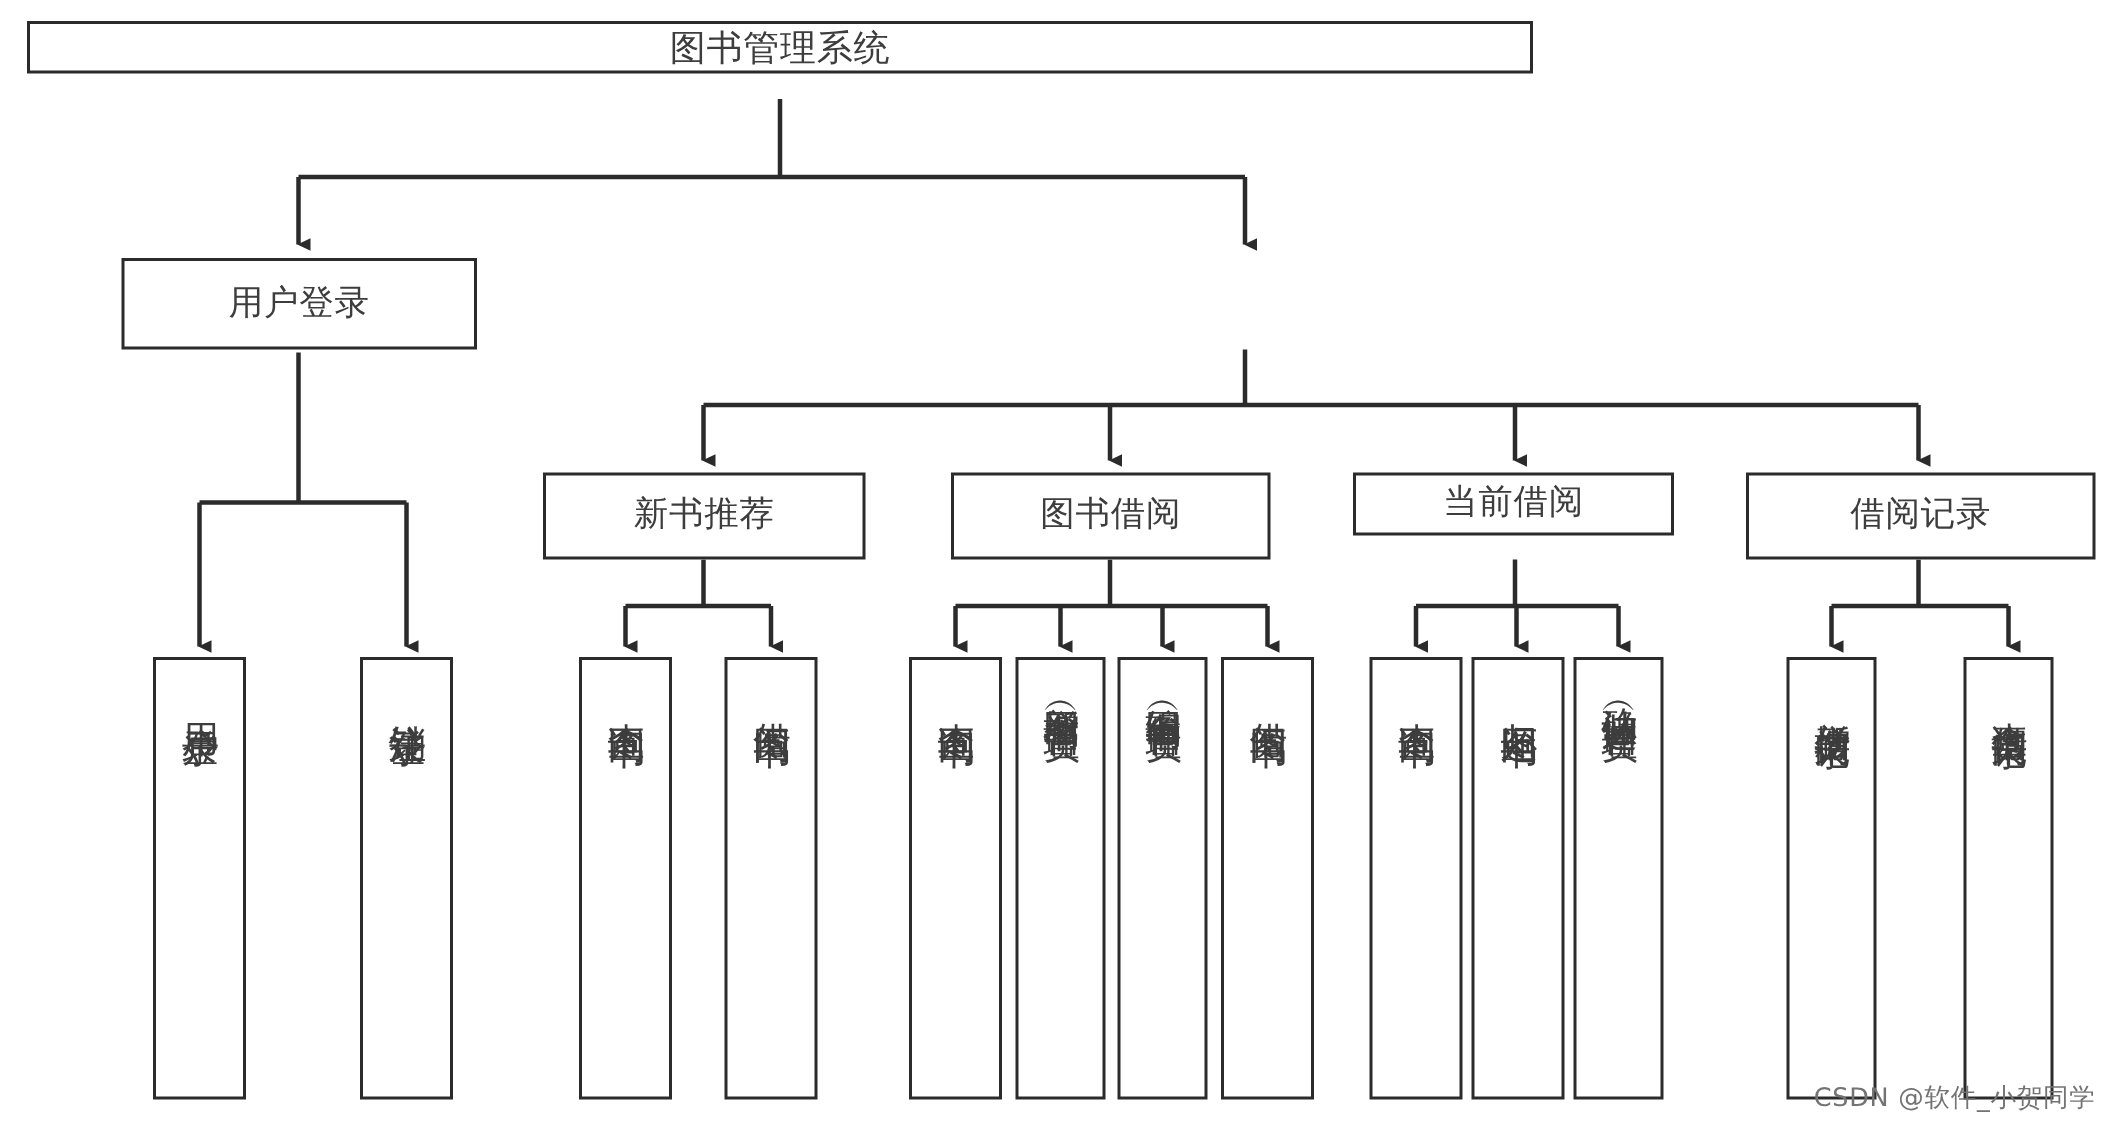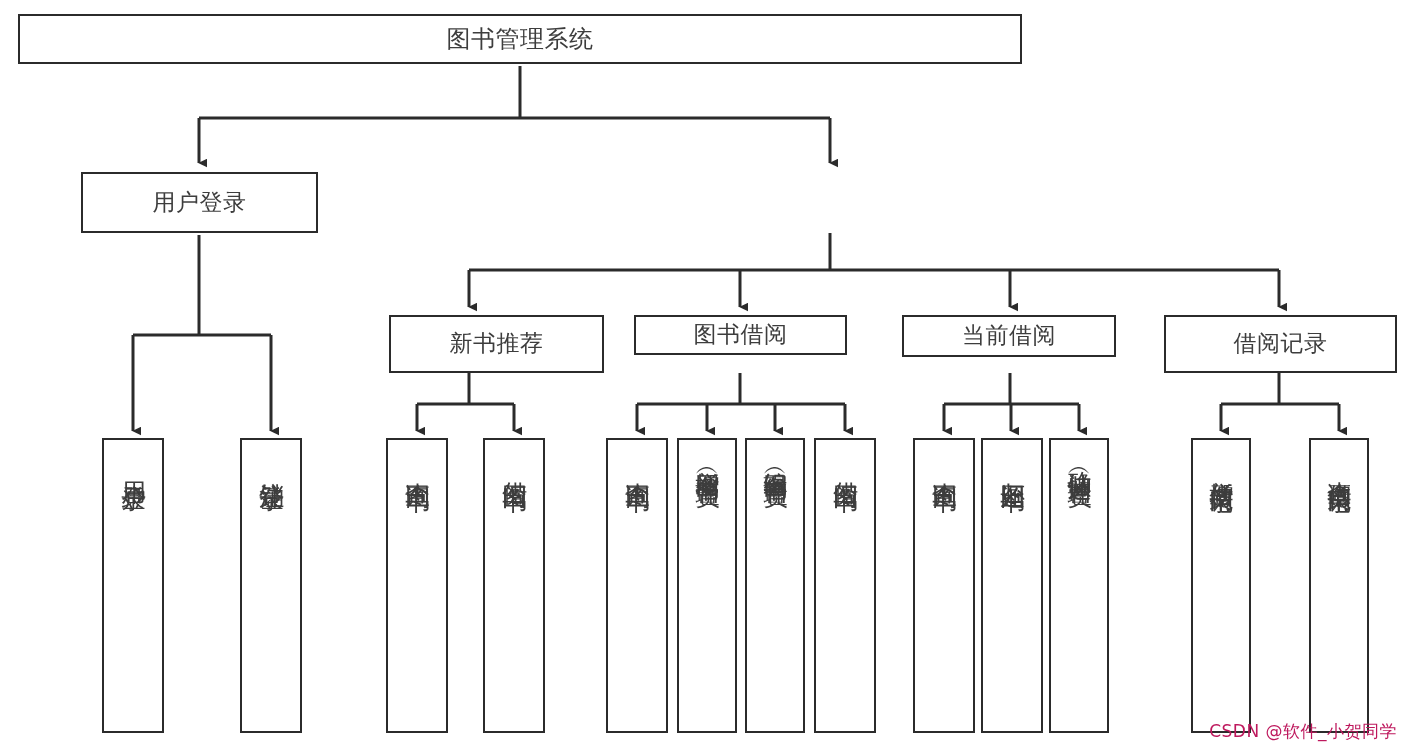--- a/index.html
+++ b/index.html
@@ -60,21 +60,21 @@
   }
   .vtext.tight {
     font-size: 24px;
     line-height: 1.3;
   }
   .watermark {
     position: absolute;
     right: 8px;
     bottom: 4px;
     font-size: 17px;
-    color: #be185d;
+    color: #737373;
     letter-spacing: 0.5px;
     white-space: nowrap;
   }
 </style>
 </head>
 <body>
 
 <div id="canvas">
 
   <svg class="wires" viewBox="0 0 1405 747">
@@ -120,32 +120,32 @@
       <path d="M1011,404 L1011,431" marker-end="url(#arw)"></path>
       <path d="M1079,404 L1079,431" marker-end="url(#arw)"></path>
 
       <path d="M1279,373 L1279,404"></path>
       <path d="M1221,404 L1339,404"></path>
       <path d="M1221,404 L1221,431" marker-end="url(#arw)"></path>
       <path d="M1339,404 L1339,431" marker-end="url(#arw)"></path>
     </g>
   </svg>
 
-  <div class="node h-node root" style="left:18px; top:14px; width:1004px; height:50px;">
+  <div class="node h-node root" style="left:18px; top:14px; width:1004px; height:35px;align-items:flex-end;">
     <span>图书管理系统</span>
   </div>
 
   <div class="node h-node" style="left:81px; top:172px; width:237px; height:61px;">
     <span>用户登录</span>
   </div>
 
-  <div class="node h-node" style="left:362px; top:315px; width:215px; height:58px;margin-left:27px;">
+  <div class="node h-node" style="left:362px; top:315px; width:215px; height:58px;">
     <span>新书推荐</span>
   </div>
-  <div class="node h-node" style="left:634px; top:315px; width:213px; height:40px;">
+  <div class="node h-node" style="left:634px; top:315px; width:213px; height:58px;">
     <span>图书借阅</span>
   </div>
   <div class="node h-node" style="left:902px; top:315px; width:214px; height:42px;">
     <span>当前借阅</span>
   </div>
   <div class="node h-node" style="left:1164px; top:315px; width:233px; height:58px;">
     <span>借阅记录</span>
   </div>
 
   <div class="node v-node" style="left:102px; top:438px; width:62px; height:295px;">

